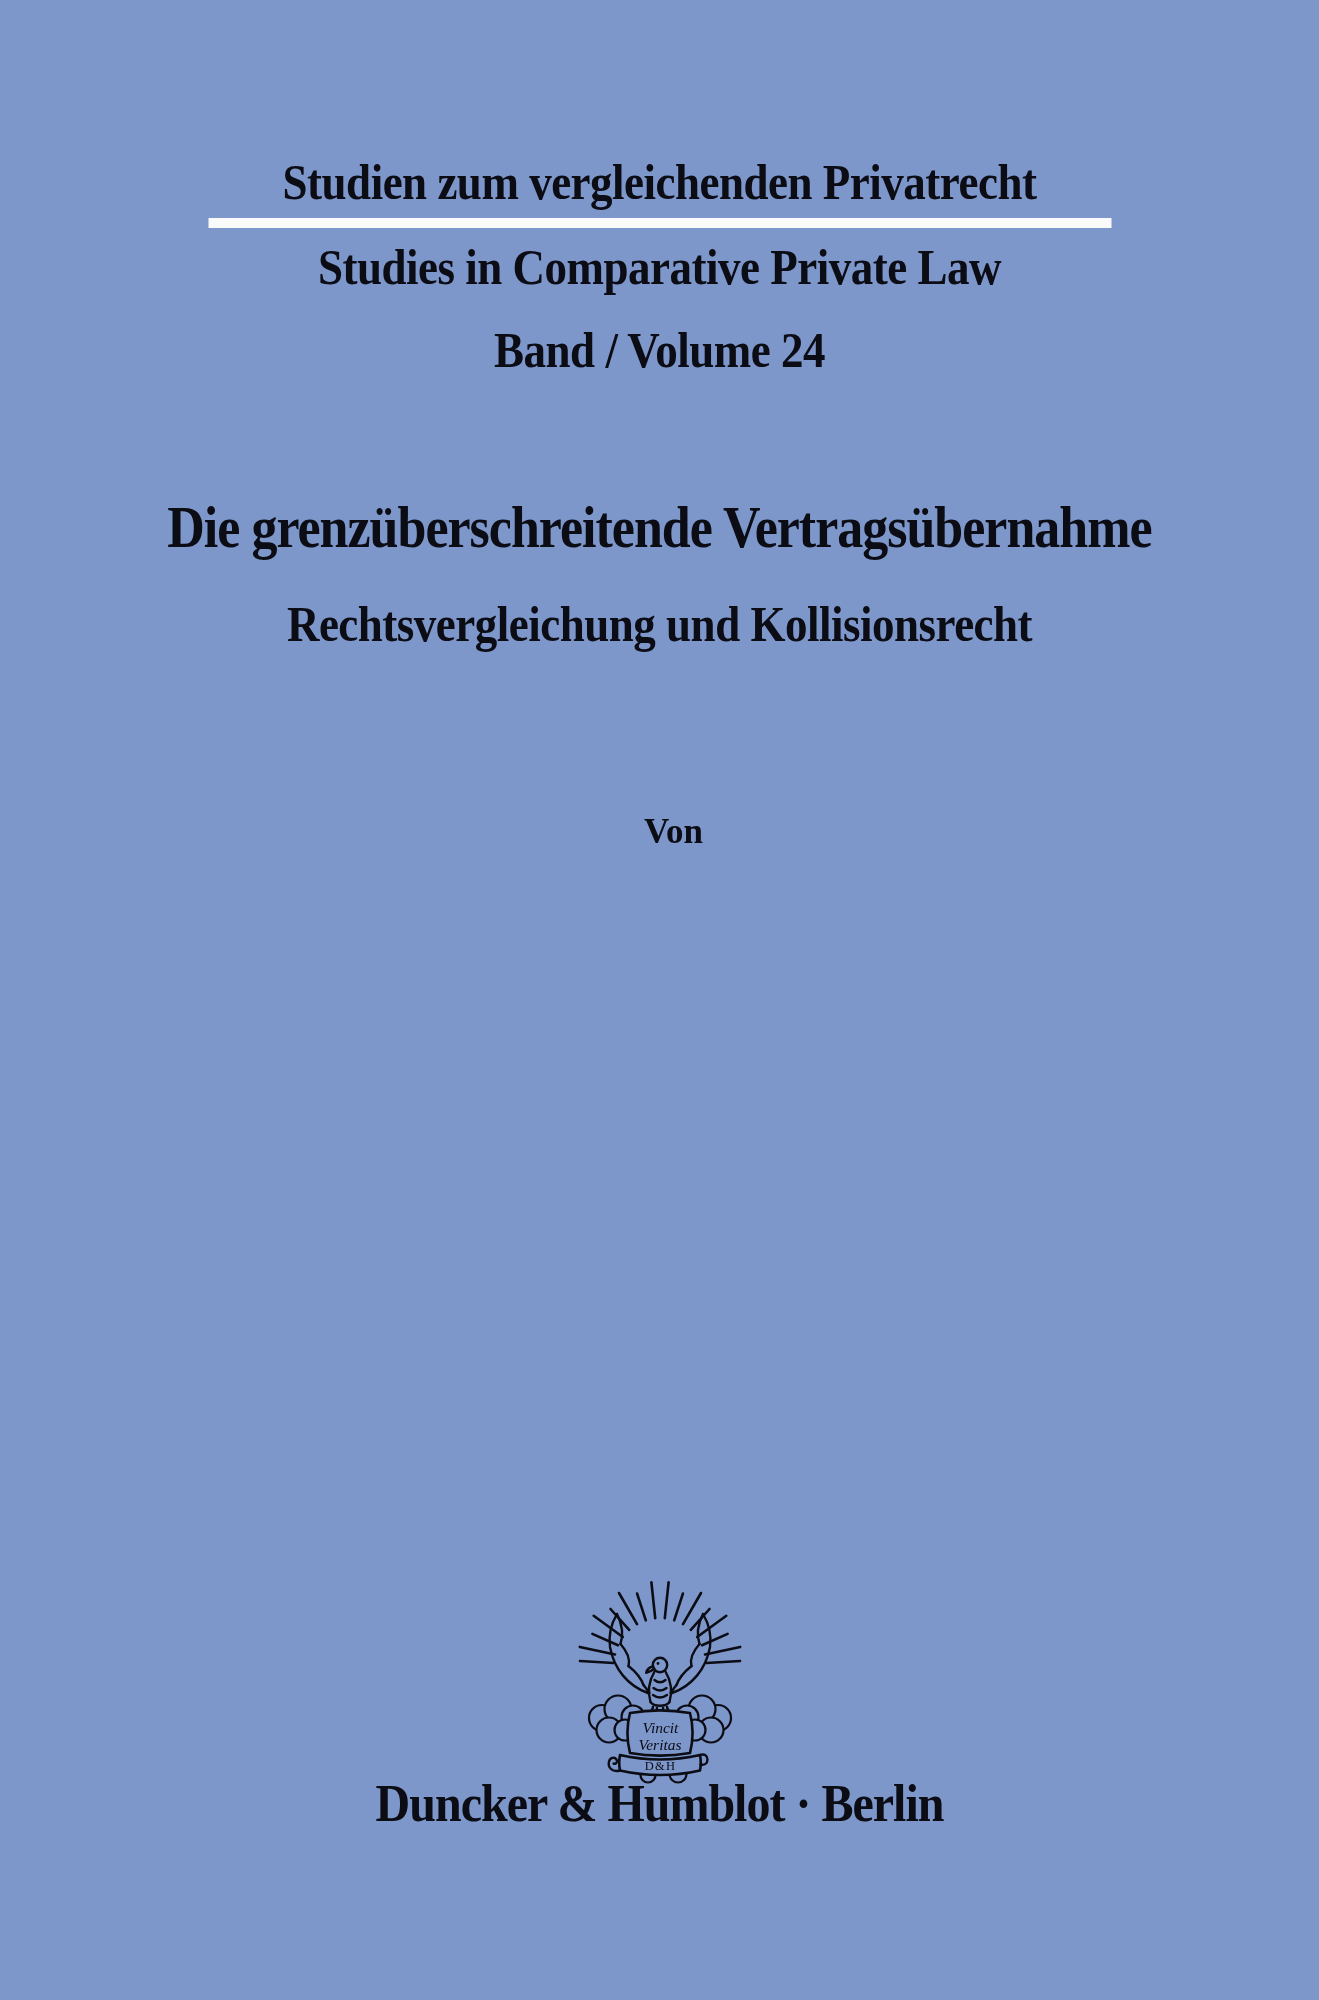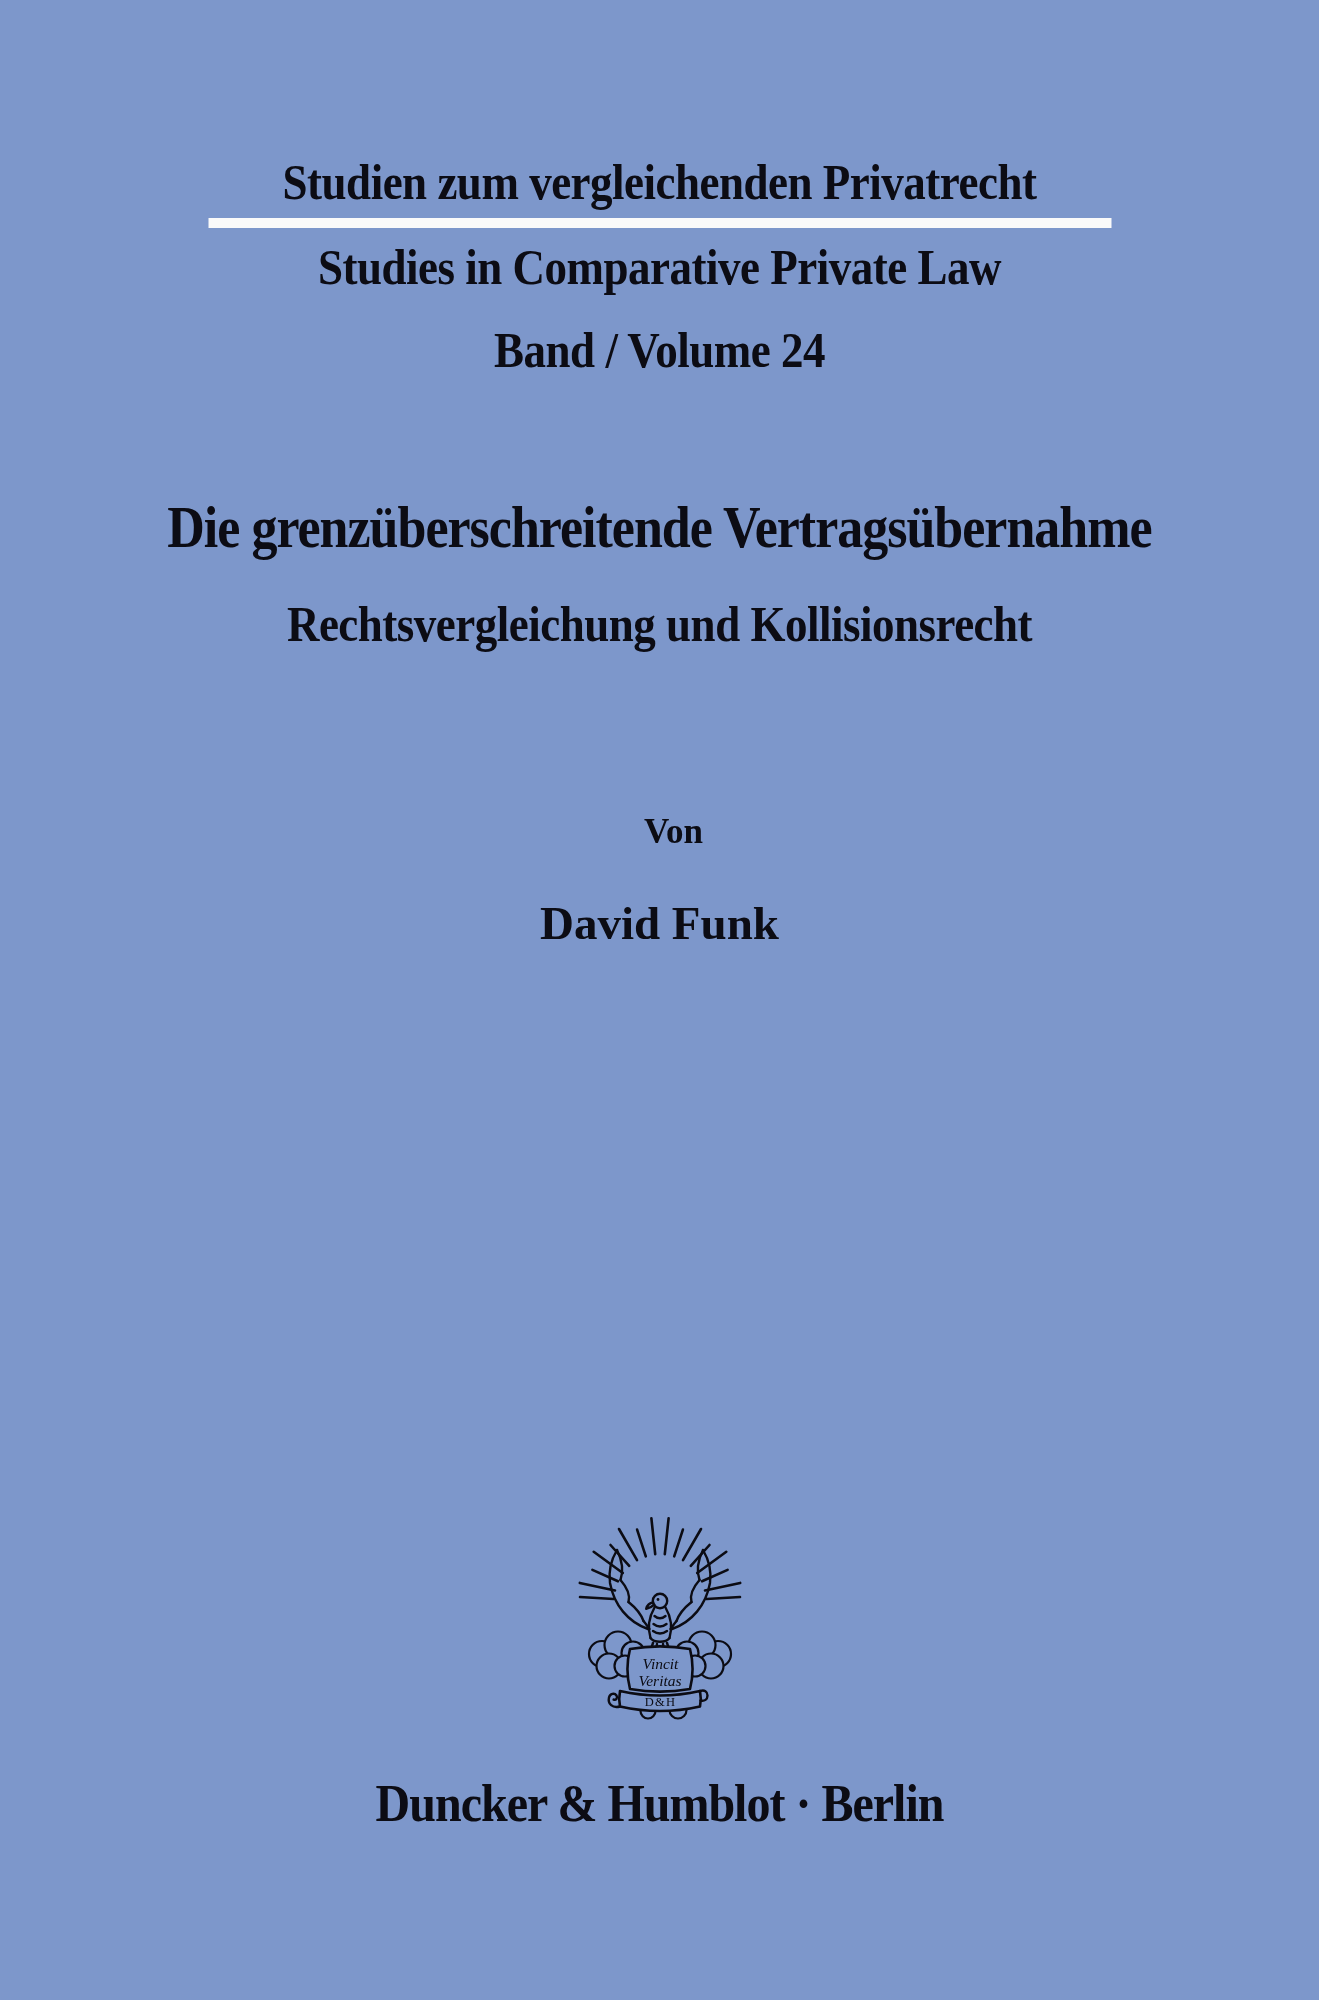--- a/index.html
+++ b/index.html
@@ -39,21 +39,21 @@
   }
   .series-en{top:241px;font-size:45px;letter-spacing:-0.5px;}
   .volume{top:324px;font-size:45px;letter-spacing:-0.5px;}
   .title{top:498px;font-size:52px;letter-spacing:-1px;margin:0;}
   .subtitle{top:598px;font-size:45px;letter-spacing:-0.5px;margin:0;}
   .byline{top:812px;font-size:35px;margin-left:28px;}
   .author{top:896px;font-size:47px;}
   .publisher{top:1776px;font-size:48px;letter-spacing:-1px;transform:scaleY(1.08);}
   .logo{
     position:absolute;
-    top:1500px;
+    top:1564px;
     left:50%;
     transform:translateX(-50%);
     width:190px;
     height:230px;
   }
   .logo svg{display:block;width:100%;height:100%;}
   .logo .stroke{fill:none;stroke:var(--ink);stroke-width:2.4;stroke-linecap:round;stroke-linejoin:round;}
   .logo .ray{stroke:var(--ink);stroke-width:2.6;stroke-linecap:round;}
   .logo .puff{fill:var(--bg);stroke:var(--ink);stroke-width:2.2;}
   .logo .scroll{fill:var(--bg);stroke:var(--ink);stroke-width:2.6;stroke-linejoin:round;}
@@ -73,21 +73,20 @@
   <div class="line tall series-en">Studies in Comparative Private Law</div>
 
   <div class="line tall volume">Band / Volume 24</div>
 
   <h1 class="line tall title">Die grenzüberschreitende Vertragsübernahme</h1>
 
   <h2 class="line tall subtitle">Rechtsvergleichung und Kollisionsrecht</h2>
 
   <div class="line byline">Von</div>
 
-  <div class="line author">David Funk</div>
 
   <div class="logo">
     <svg viewBox="0 0 190 230" aria-hidden="true">
       <g>
         <line class="ray" x1="50" y1="90.4" x2="14.8" y2="82.9"></line>
         <line class="ray" x1="53" y1="81.3" x2="27.4" y2="69.9"></line>
         <line class="ray" x1="57.8" y1="73" x2="28.7" y2="51.8"></line>
         <line class="ray" x1="64.2" y1="65.8" x2="45.5" y2="45"></line>
         <line class="ray" x1="72" y1="60.2" x2="54" y2="29"></line>
         <line class="ray" x1="80.8" y1="56.3" x2="72.1" y2="29.6"></line>

